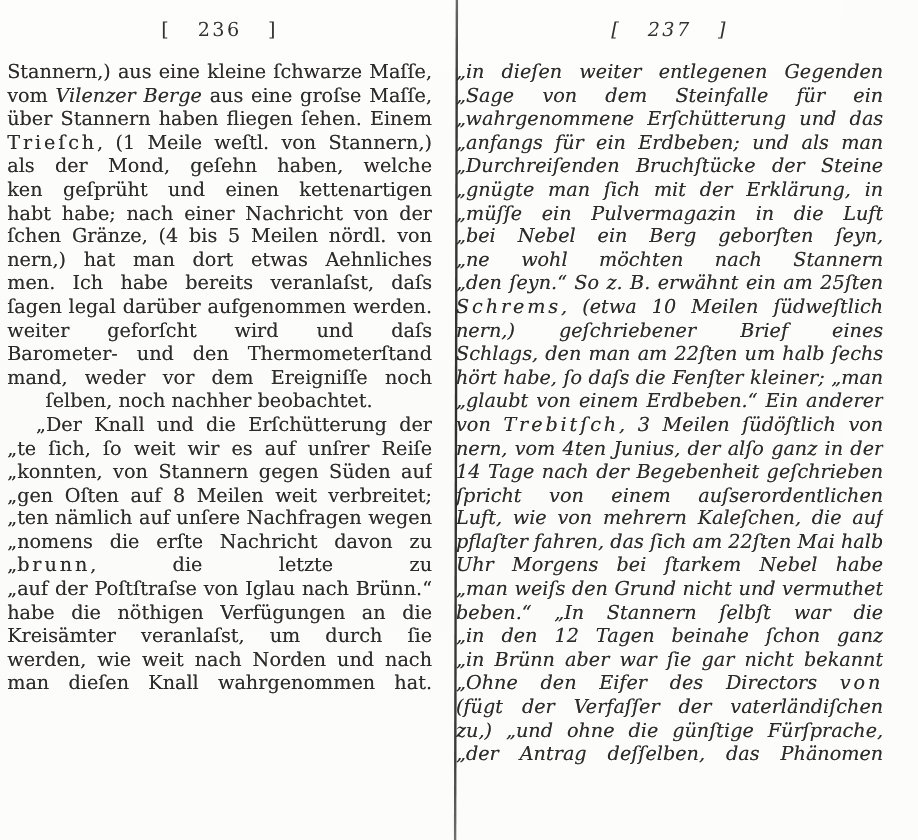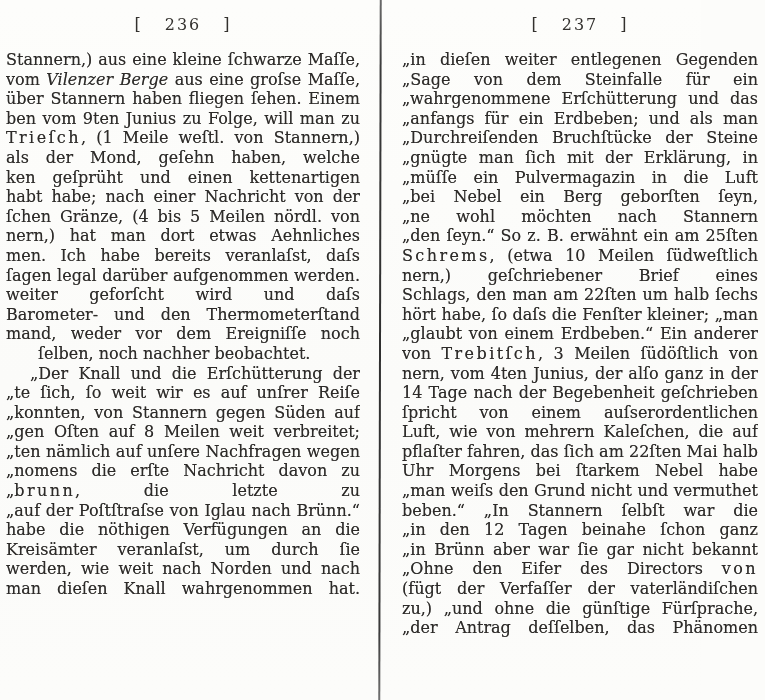--- a/index.html
+++ b/index.html
@@ -26,21 +26,21 @@
     height: 700px;
     background: linear-gradient(180deg, #6a6a6a 0%, #3a3a3a 10%, #2f2f2f 50%, #3a3a3a 90%, #707070 100%);
     transform: rotate(0.12deg);
   }
   .page {
     position: absolute;
     top: 0;
     height: 700px;
   }
   .page.left  { left: 6px;  width: 354px; }
-  .page.right { left: 402px; width: 356px; }
+  .page.right { left: 380px; width: 356px; font-style: italic; }
   .pagehead {
     text-align: center;
     margin-top: 15px;
     height: 22px;
     font-size: 16px;
     letter-spacing: 2px;
     word-spacing: 15px;
     color: #33312e;
   }
   .textblock { margin-top: 13px; }
@@ -66,21 +66,20 @@
 <body>
 
 <div class="sheet">
 
   <div class="page left">
     <div class="pagehead">[ 236 ]</div>
     <div class="textblock">
         <div class="tline"><span>Stannern,) aus eine kleine ſchwarze Maſſe, und</span></div>
         <div class="tline"><span>vom </span><span class="it">Vilenzer Berge</span><span> aus eine groſse Maſſe, wie einen</span></div>
         <div class="tline"><span>über Stannern haben fliegen ſehen. Einem Schrei-</span></div>
-        <div class="tline"><span>ben vom 9ten Junius zu Folge, will man zu</span></div>
         <div class="tline"><span class="sp">Trieſch</span><span>, (1 Meile weſtl. von Stannern,) um die</span></div>
         <div class="tline"><span>als der Mond, geſehn haben, welche feurige Fun-</span></div>
         <div class="tline"><span>ken geſprüht und einen kettenartigen Schweif ge-</span></div>
         <div class="tline"><span>habt habe; nach einer Nachricht von der böhmi-</span></div>
         <div class="tline"><span>ſchen Gränze, (4 bis 5 Meilen nördl. von Stan-</span></div>
         <div class="tline"><span>nern,) hat man dort etwas Aehnliches wahrgenom-</span></div>
         <div class="tline"><span>men. Ich habe bereits veranlaſst, daſs hiernach</span></div>
         <div class="tline"><span>ſagen legal darüber aufgenommen werden. Den</span></div>
         <div class="tline"><span>weiter geforſcht wird und daſs umſtändliche Aus-</span></div>
         <div class="tline"><span>Barometer- und den Thermometerſtand hatte nie-</span></div>

